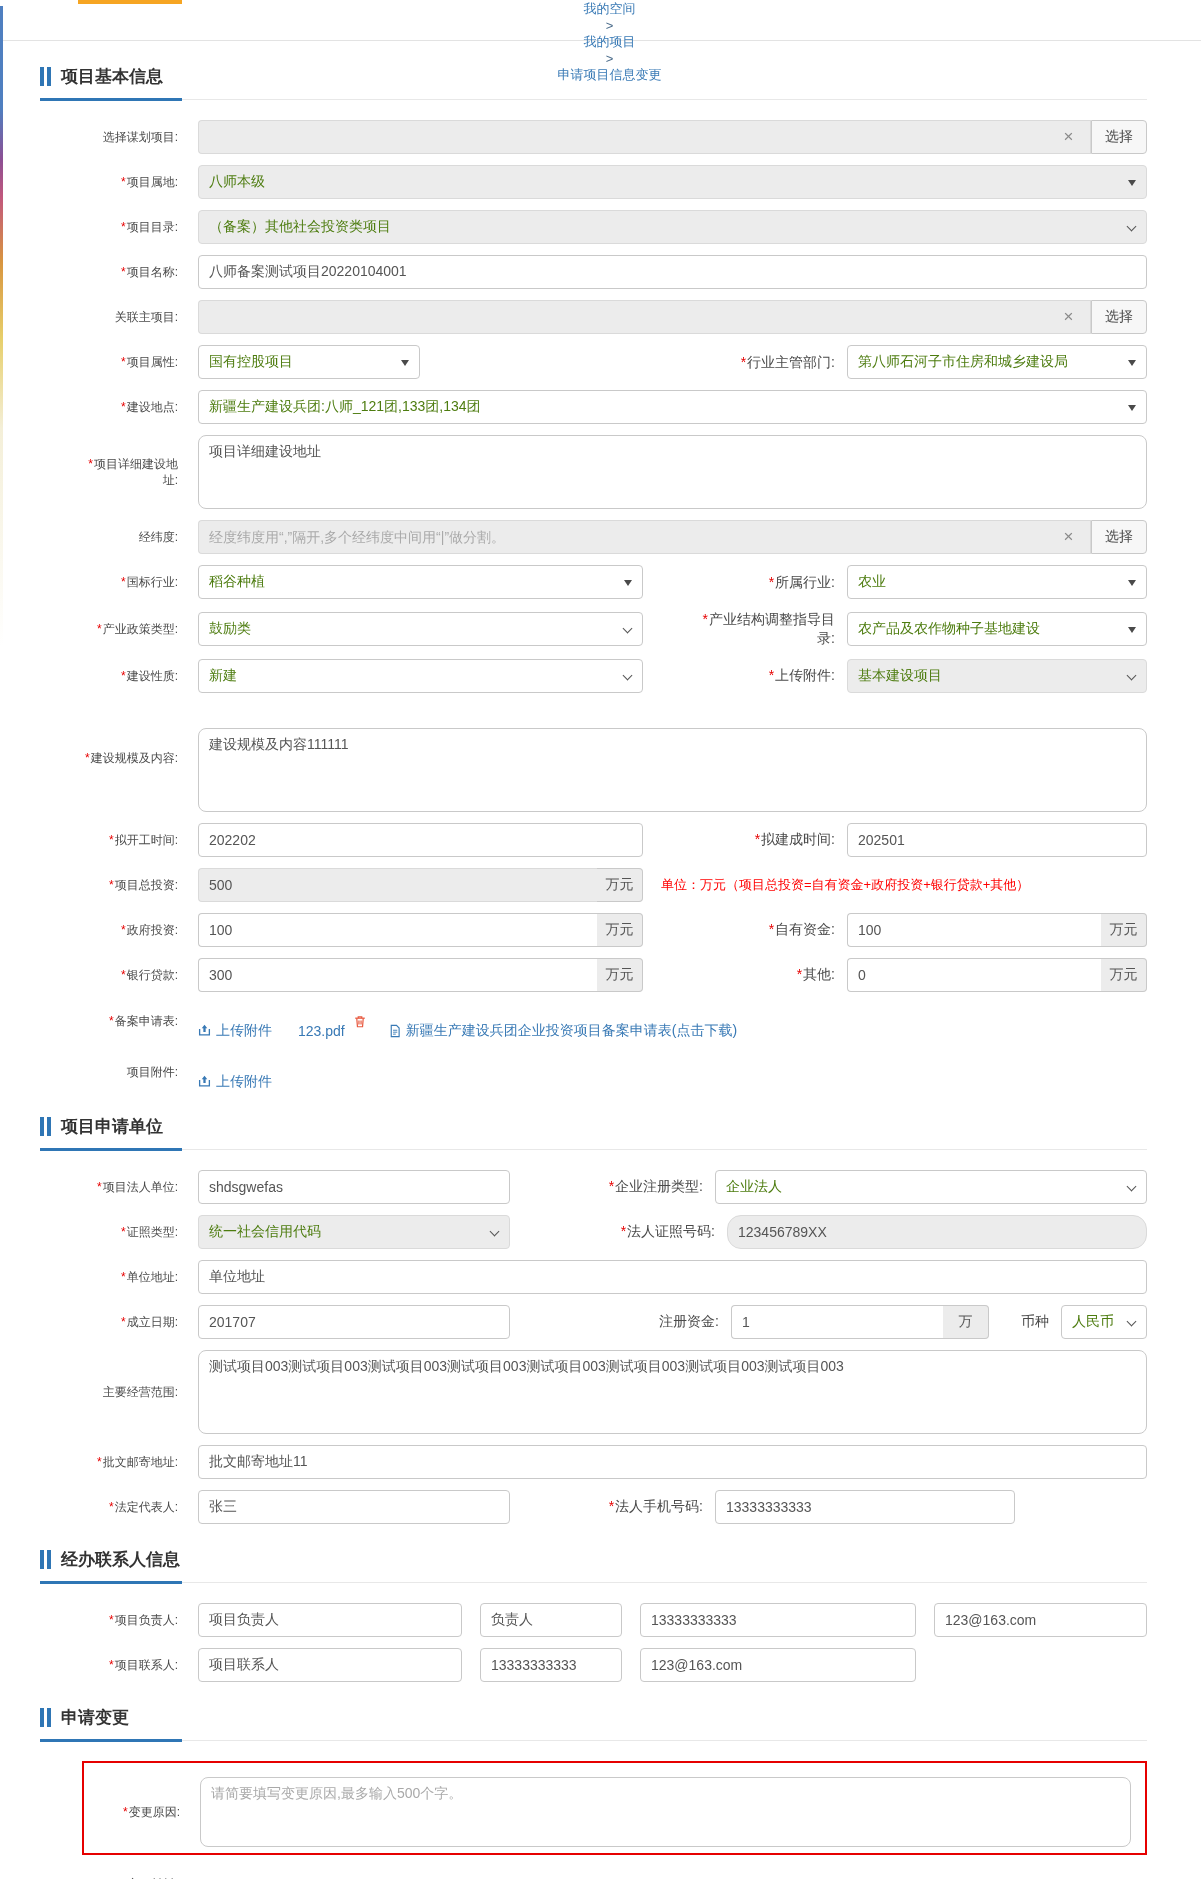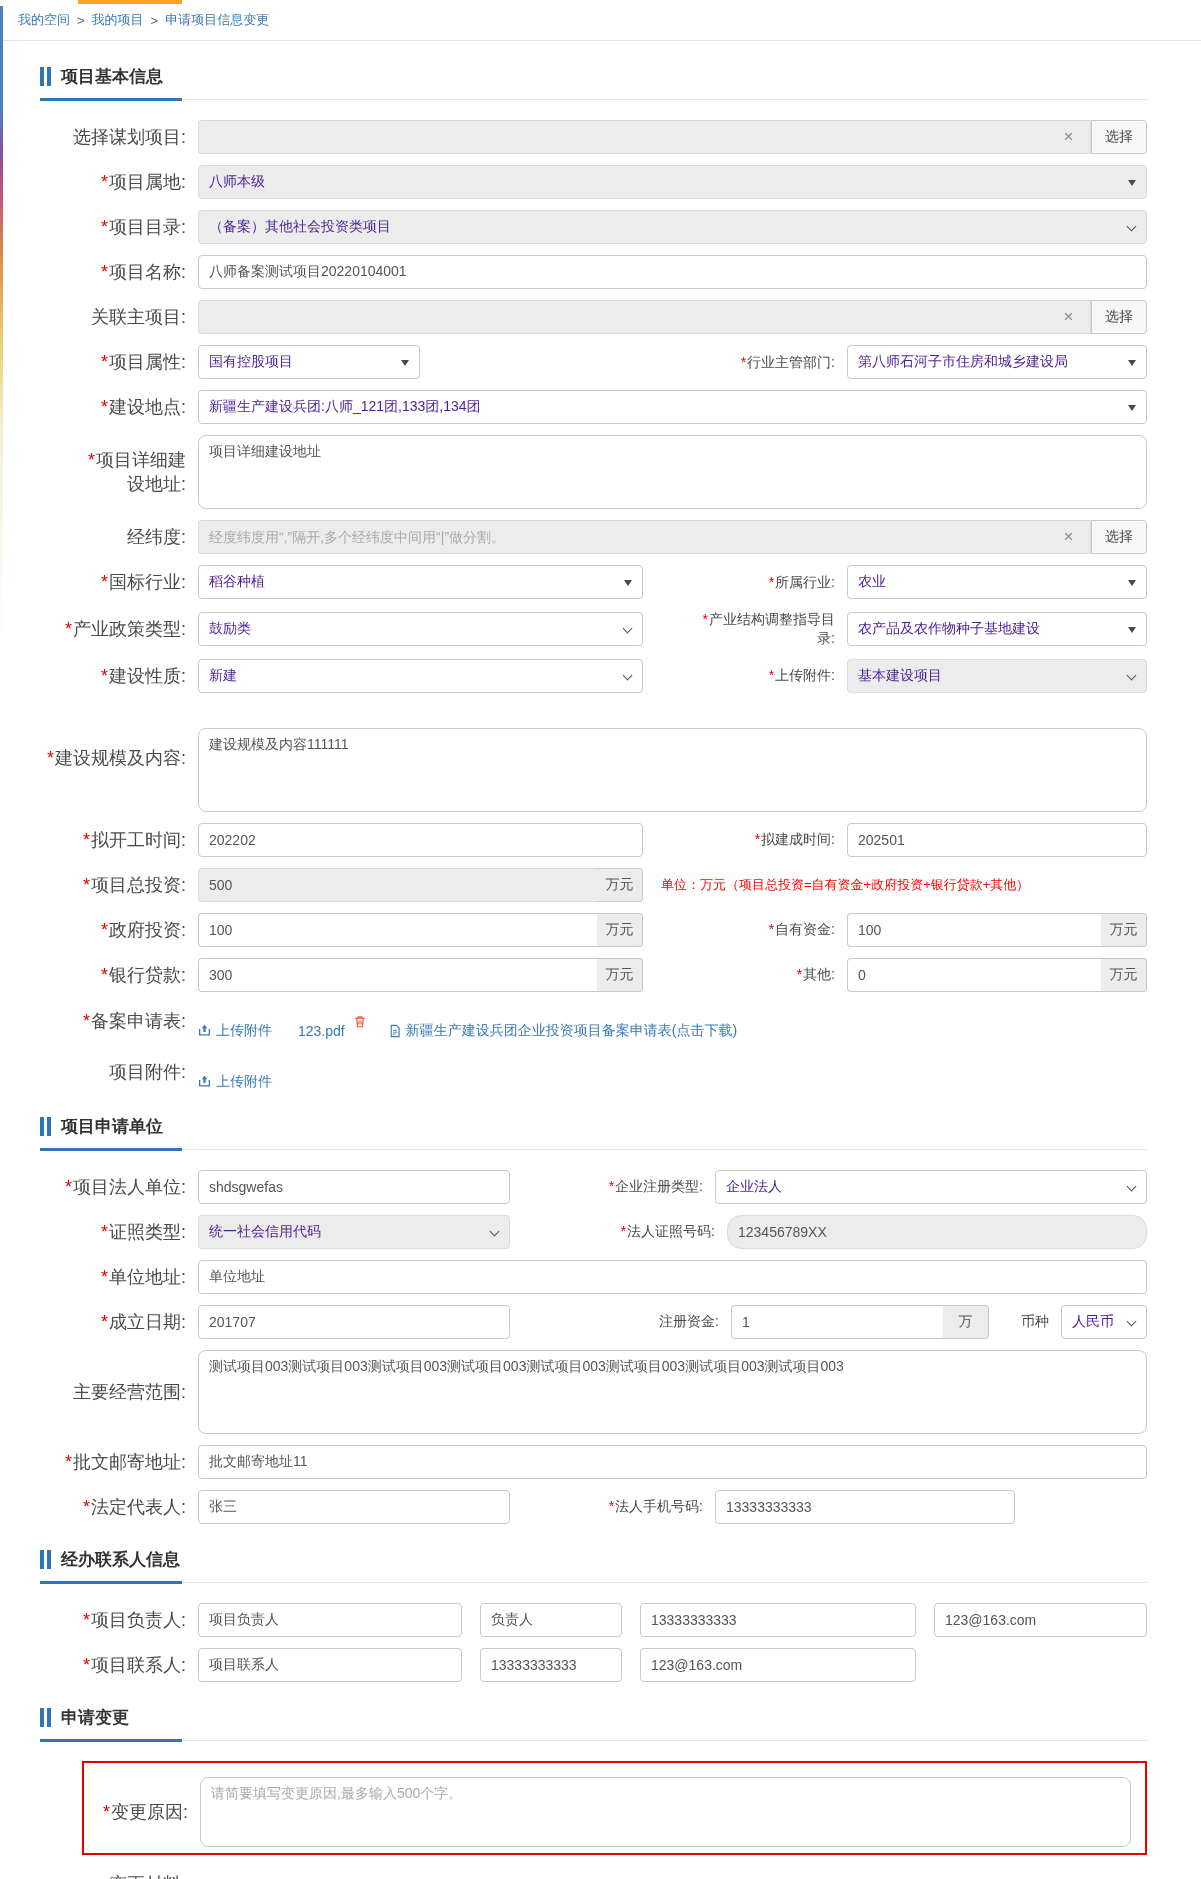--- a/index.html
+++ b/index.html
@@ -6,52 +6,52 @@
   html,body { margin:0; padding:0; }
   body {
     width:1201px; min-height:1879px; position:relative; background:#fff;
     font-family:"Liberation Sans","DejaVu Sans",sans-serif; color:#4a4a4a;
   }
   .top-dash { position:absolute; top:0; left:78px; width:104px; height:4px; background:#f6a522; }
   .left-sliver { position:absolute; top:6px; left:0; width:3px; height:640px;
     background:linear-gradient(180deg,#4f7fc0 0%,#4f7fc0 16%,#8c4f94 24%,#c2587c 30%,#d8953f 40%,#e7cf6b 52%,#f4efd8 66%,rgba(255,255,255,0) 100%); }
 
   .crumb { height:41px; display:flex; align-items:center; padding-left:18px;
-    border-bottom:1px solid #e3e3e3; font-size:13px; }
+    border-bottom:1px solid #e3e3e3; font-size:13px;flex-direction:column; }
   .crumb a { color:#3879b5; text-decoration:none; cursor:pointer; }
   .crumb .sep { color:#4a6b8a; margin:0 7px; }
 
   .content { padding:0 54px 36px 40px; }
 
   .sec-head { display:flex; align-items:center; gap:10px; margin-top:24px; }
   .bars { display:flex; gap:3px; }
   .bars i { width:4px; height:19px; background:#2f76b5; display:block; }
   .sec-title { font-size:17px; color:#333; font-weight:700; }
   .sec-underline { margin-top:10px; border-bottom:1px solid #e8e8e8; height:2px; margin-bottom:20px; }
   .sec-underline .blue { display:block; width:142px; height:3px; background:#2f76b5; margin-bottom:-1px; }
 
   .row { display:flex; align-items:center; margin-bottom:11px; }
-  .lbl { width:158px; text-align:right; padding-right:12px; font-size:18px; color:#4a4a4a;
+  .lbl { width:158px; text-align:right; padding-right:20px; font-size:12px; color:#4a4a4a;
     flex-shrink:0; line-height:1.35; }
   .row.wrapped .lbl { padding-left:44px; }
   .rlbl { width:192px; text-align:right; padding-right:12px; font-size:14px; color:#4a4a4a;
     flex-shrink:0; line-height:1.35; }
   .rlbl.wrapped { padding-left:58px; }
   .req { color:#e60000; margin-right:1px; }
   .fields { flex:1; display:flex; align-items:center; }
 
   .inp { height:34px; border:1px solid #c9c9c9; border-radius:4px; padding:16px 10px; font-size:14px;
     color:#555; background:#fff; width:100%; outline:none; font-family:inherit; }
   .inp::placeholder, .ta::placeholder { color:#a9a9a9; }
   .ta { border:1px solid #c9c9c9; border-radius:8px; padding:7px 10px; font-size:14px; color:#555;
     background:#fff; width:100%; resize:none; outline:none; font-family:inherit; display:block; }
   .dis { background:#ececec !important; border-color:#dadada !important; }
 
   .sel { position:relative; height:34px; border:1px solid #c9c9c9; border-radius:4px; background:#fff;
-    display:flex; align-items:center; padding:0 26px 0 10px; font-size:14px; color:#4c1d95; width:100%;
+    display:flex; align-items:center; padding:0 26px 0 10px; font-size:14px; color:#4d7c0f; width:100%;
     cursor:pointer; white-space:nowrap; overflow:hidden; }
   .tri { position:absolute; right:10px; top:14px; width:0; height:0;
     border-left:4.5px solid transparent; border-right:4.5px solid transparent; border-top:6px solid #4a4a4a; }
   .chev { position:absolute; right:11px; top:12px; width:7px; height:7px;
     border-right:1.6px solid #555; border-bottom:1.6px solid #555; transform:rotate(45deg); }
 
   .ig { display:flex; align-items:center; }
   .ig .inp { border-radius:4px 0 0 4px; border-right:0; }
   .clear-cell { width:44px; height:34px; border:1px solid #c9c9c9; border-left:0; background:#ececec;
     display:flex; align-items:center; justify-content:center; color:#8a8a8a; font-size:17px; cursor:pointer;

